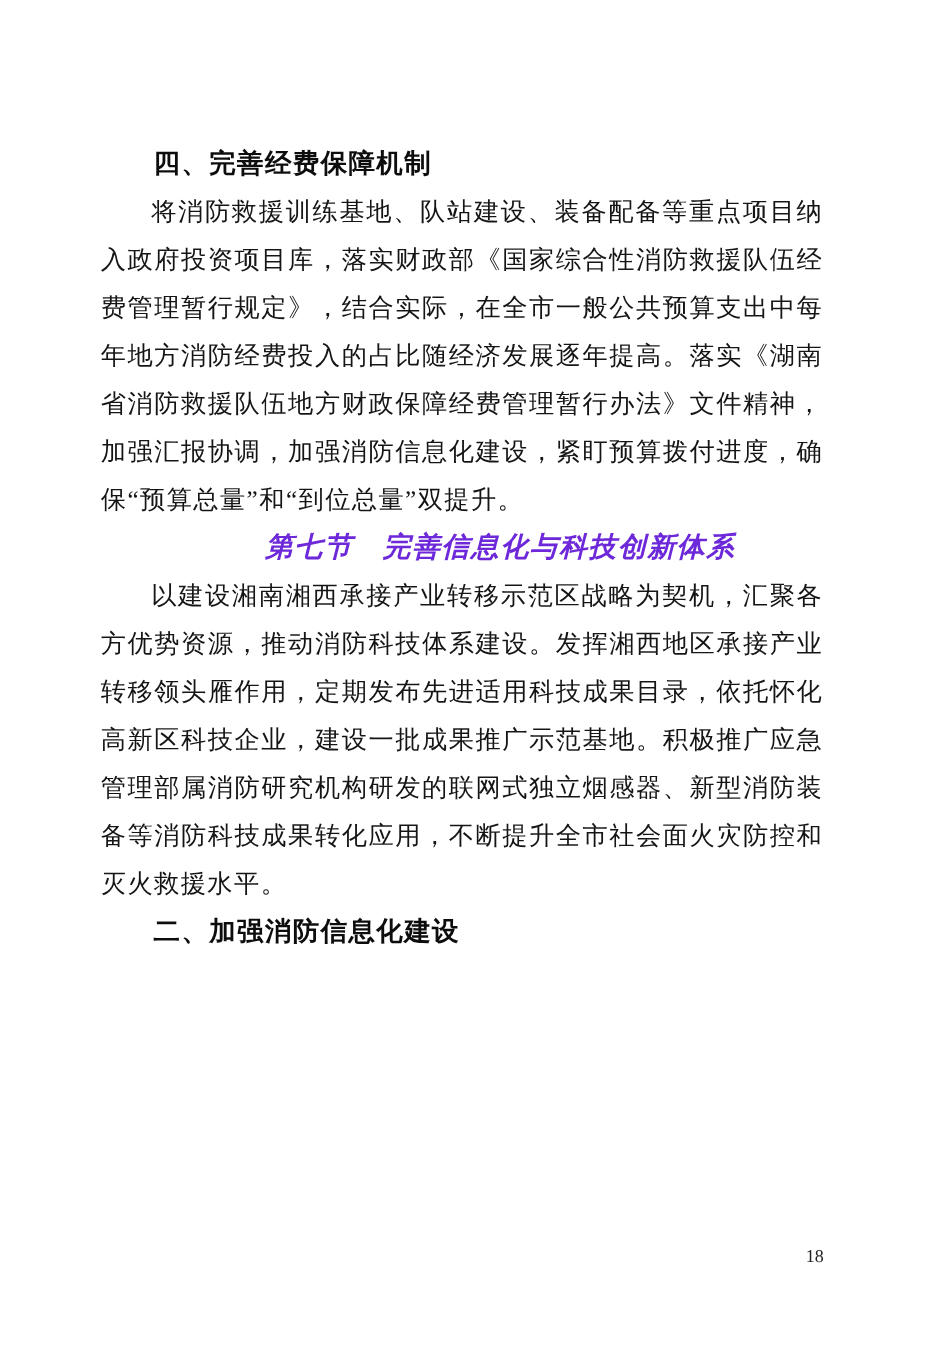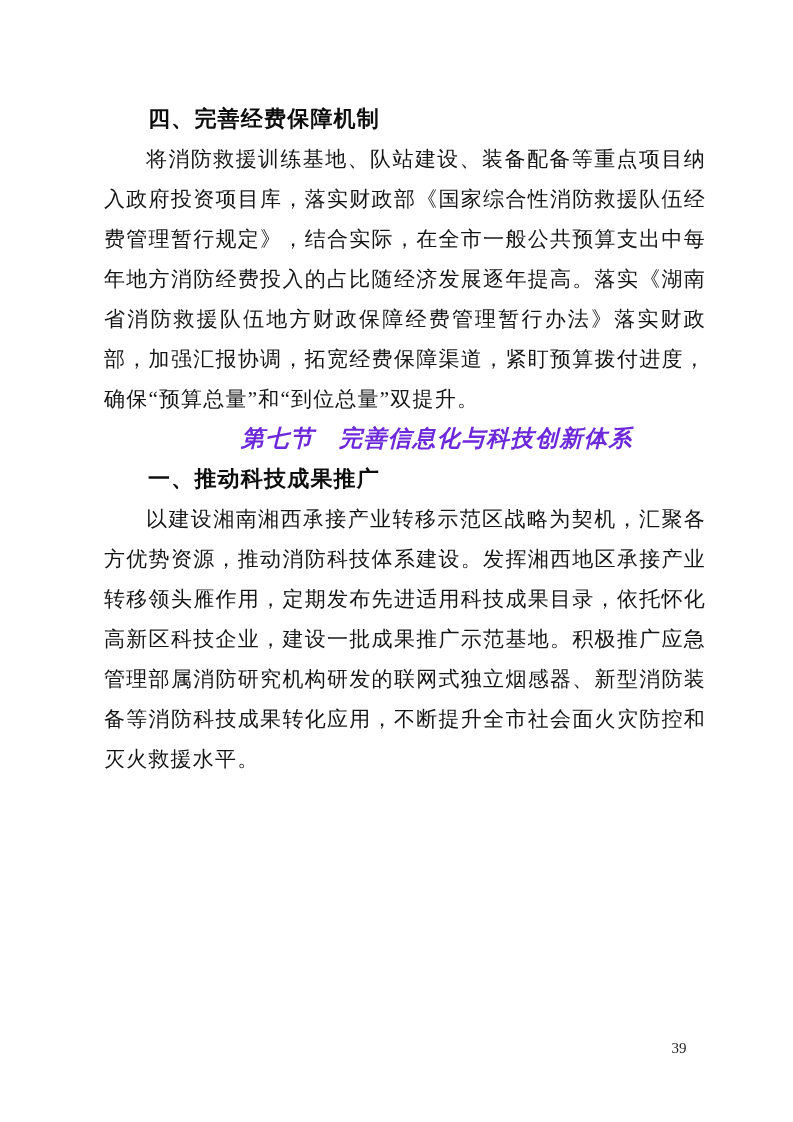--- a/index.html
+++ b/index.html
@@ -11,23 +11,22 @@
     position: relative;
     width: 793px;
     height: 1122px;
     background: #ffffff;
     overflow: hidden;
     color: #111111;
   }
   .content {
     position: absolute;
     left: 84px;
-    top: 99px;
+    top: 116px;
     width: 602px;
-    margin-left: 20px;
   }
   
   .para {
     margin: 0;
     font-family: "Liberation Serif", "DejaVu Serif", serif;
     font-size: 21px;
     line-height: 40px;
     letter-spacing: 1.2px;
     text-align: justify;
     text-indent: 2em;
@@ -70,26 +69,26 @@
   }
 </style>
 </head>
 <body>
 
 <div class="page">
   <div class="content">
 
     <h3 class="subheading">四、完善经费保障机制</h3>
 
-    <p class="para">将消防救援训练基地、队站建设、装备配备等重点项目纳入政府投资项目库，落实财政部《国家综合性消防救援队伍经费管理暂行规定》，结合实际，在全市一般公共预算支出中每年地方消防经费投入的占比随经济发展逐年提高。落实《湖南省消防救援队伍地方财政保障经费管理暂行办法》落实财政部，加强汇报协调，拓宽经费保障渠道，紧盯预算拨付进度，确保“预算总量”和“到位总量”双提升。</p>
+    <p class="para">将消防救援训练基地、队站建设、装备配备等重点项目纳入政府投资项目库，落实财政部《国家综合性消防救援队伍经费管理暂行规定》，结合实际，在全市一般公共预算支出中每年地方消防经费投入的占比随经济发展逐年提高。落实《湖南省消防救援队伍地方财政保障经费管理暂行办法》文件精神，加强汇报协调，加强消防信息化建设，紧盯预算拨付进度，确保“预算总量”和“到位总量”双提升。</p>
 
     <h2 class="section-title">第七节　完善信息化与科技创新体系</h2>
 
-    <h3 class="subheading">一、推动科技成果推广</h3>
 
     <p class="para">以建设湘南湘西承接产业转移示范区战略为契机，汇聚各方优势资源，推动消防科技体系建设。发挥湘西地区承接产业转移领头雁作用，定期发布先进适用科技成果目录，依托怀化高新区科技企业，建设一批成果推广示范基地。积极推广应急管理部属消防研究机构研发的联网式独立烟感器、新型消防装备等消防科技成果转化应用，不断提升全市社会面火灾防控和灭火救援水平。</p>
 
+    <h3 class="subheading">二、加强消防信息化建设</h3>
 
 
   </div>
 
-  <div class="page-number">39</div>
+  <div class="page-number">18</div>
 </div>
 
 </body></html>

